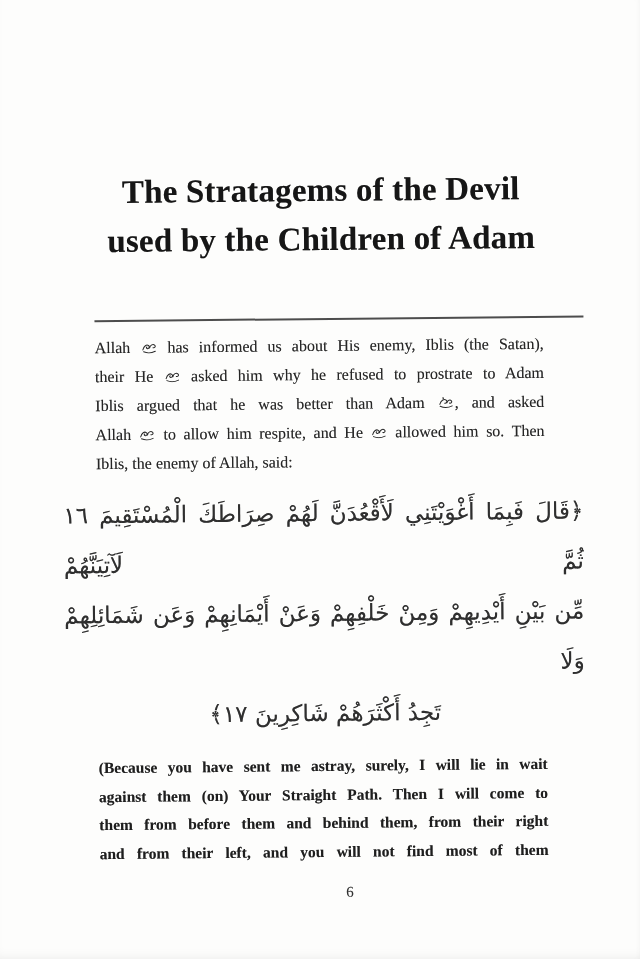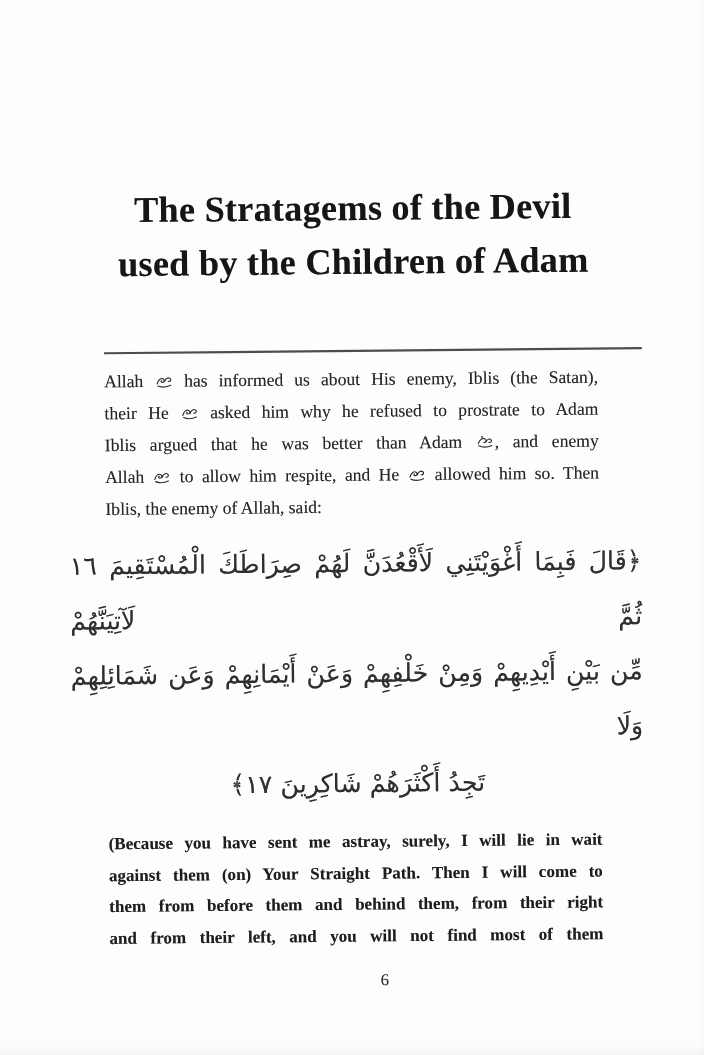--- a/index.html
+++ b/index.html
@@ -90,21 +90,21 @@
 
     <div class="intro" id="intro">
         <div class="line"><span>Allah </span><span class="hon"><svg width="15" height="12" viewBox="0 0 20 16">
               <path d="M1.5 11 C3 5.5 6.5 3.5 9 5.2 C11 6.6 10 9.5 7.5 9.3 C6 9.2 5.8 7.6 7 7.2 M10.5 8.5 C11.5 4.5 15 2.8 17.2 4.6 C19 6.2 17.5 8.8 15 8.2 M2.5 13.5 C7 15.5 13 15.3 18 13" stroke="#2a2a2a" stroke-width="1.35" fill="none" stroke-linecap="round"></path>
             </svg></span><span> has informed us about His enemy, Iblis (the Satan),</span></div>
         <div class="line"><span>their He </span><span class="hon"><svg width="15" height="12" viewBox="0 0 20 16">
               <path d="M1.5 11 C3 5.5 6.5 3.5 9 5.2 C11 6.6 10 9.5 7.5 9.3 C6 9.2 5.8 7.6 7 7.2 M10.5 8.5 C11.5 4.5 15 2.8 17.2 4.6 C19 6.2 17.5 8.8 15 8.2 M2.5 13.5 C7 15.5 13 15.3 18 13" stroke="#2a2a2a" stroke-width="1.35" fill="none" stroke-linecap="round"></path>
             </svg></span><span> asked him why he refused to prostrate to Adam</span></div>
         <div class="line"><span>Iblis argued that he was better than Adam </span><span class="hon"><svg width="15" height="12" viewBox="0 0 20 16">
               <path d="M2 10 C4 4 8 2.5 10.5 4.5 C12.5 6.2 11 9 8.5 8.6 M11.5 8 C12.5 4.5 16 3.5 17.5 5.5 C18.8 7.3 17 9.2 14.8 8.4 M2.5 12.5 C7.5 14.8 13.5 14.6 18.5 12.2 M6 1.6 C6.6 1.2 7.2 1.6 6.8 2.2" stroke="#2a2a2a" stroke-width="1.35" fill="none" stroke-linecap="round"></path>
-            </svg></span><span>, and enemy</span></div>
+            </svg></span><span>, and asked</span></div>
         <div class="line"><span>Allah </span><span class="hon"><svg width="15" height="12" viewBox="0 0 20 16">
               <path d="M1.5 11 C3 5.5 6.5 3.5 9 5.2 C11 6.6 10 9.5 7.5 9.3 C6 9.2 5.8 7.6 7 7.2 M10.5 8.5 C11.5 4.5 15 2.8 17.2 4.6 C19 6.2 17.5 8.8 15 8.2 M2.5 13.5 C7 15.5 13 15.3 18 13" stroke="#2a2a2a" stroke-width="1.35" fill="none" stroke-linecap="round"></path>
             </svg></span><span> to allow him respite, and He </span><span class="hon"><svg width="15" height="12" viewBox="0 0 20 16">
               <path d="M1.5 11 C3 5.5 6.5 3.5 9 5.2 C11 6.6 10 9.5 7.5 9.3 C6 9.2 5.8 7.6 7 7.2 M10.5 8.5 C11.5 4.5 15 2.8 17.2 4.6 C19 6.2 17.5 8.8 15 8.2 M2.5 13.5 C7 15.5 13 15.3 18 13" stroke="#2a2a2a" stroke-width="1.35" fill="none" stroke-linecap="round"></path>
             </svg></span><span> allowed him so. Then</span></div>
         <div class="line para-end"><span>Iblis, the enemy of Allah, said:</span></div>
       </div>
 
     <div class="arabic" id="arabic" dir="rtl">
         <div class="aline">﴿قَالَ فَبِمَا أَغْوَيْتَنِي لَأَقْعُدَنَّ لَهُمْ صِرَاطَكَ الْمُسْتَقِيمَ ١٦ ثُمَّ لَآتِيَنَّهُمْ</div>

